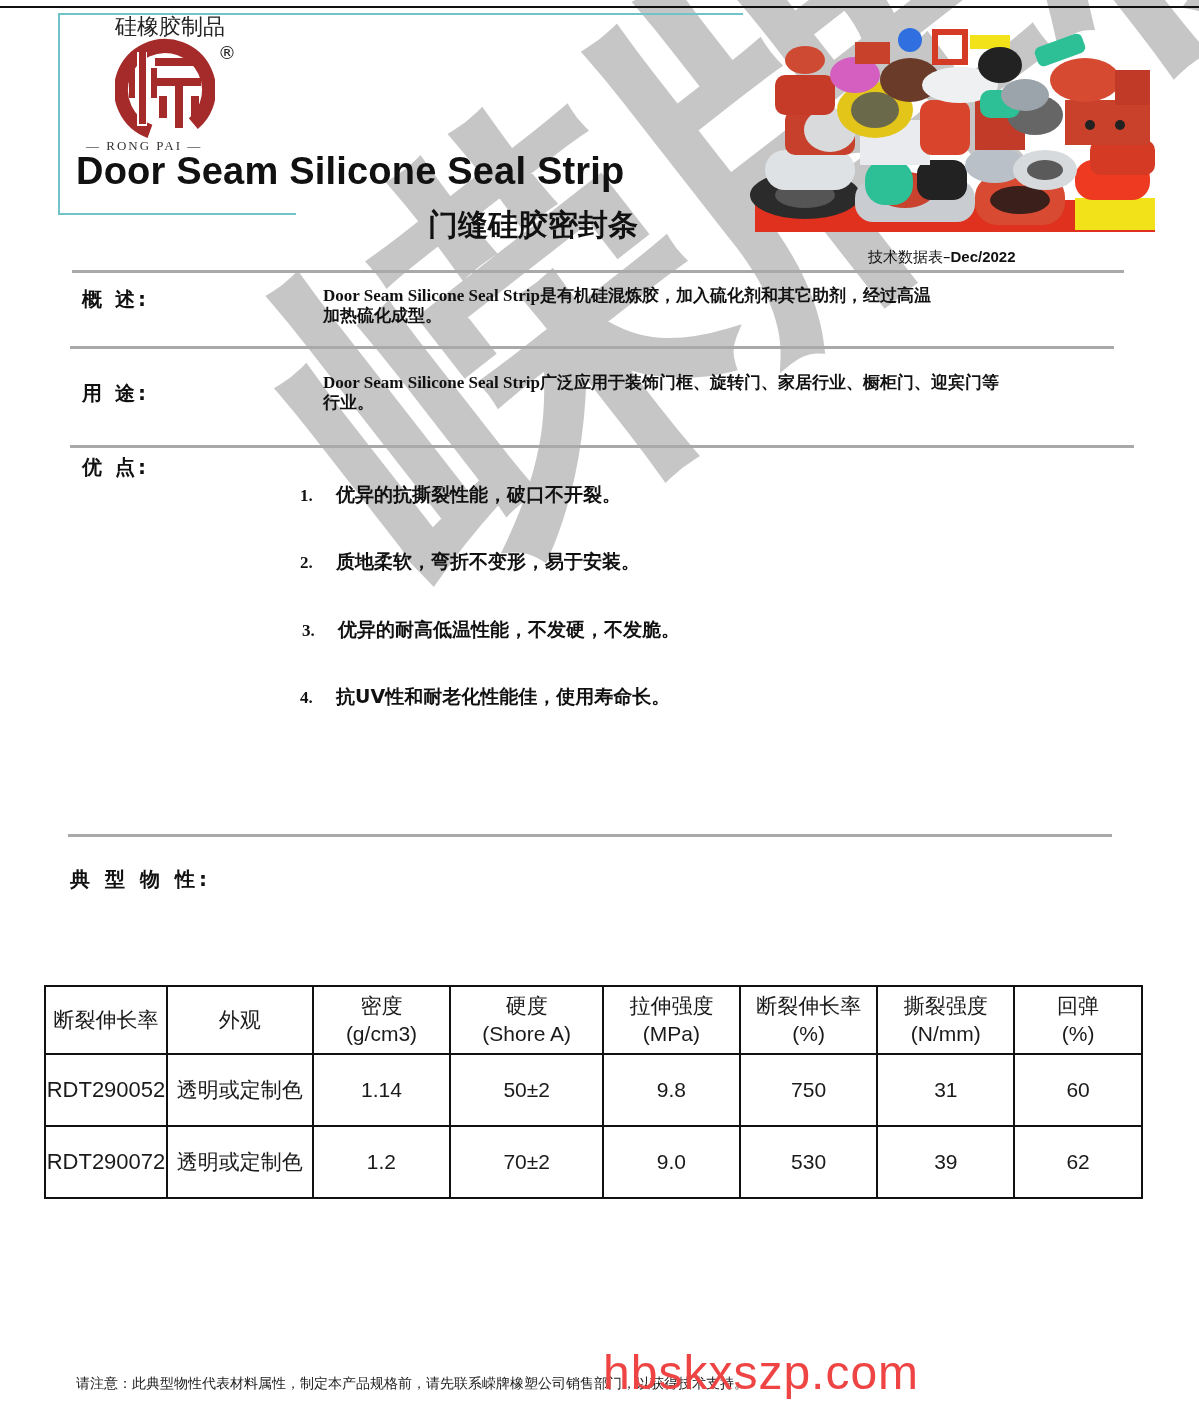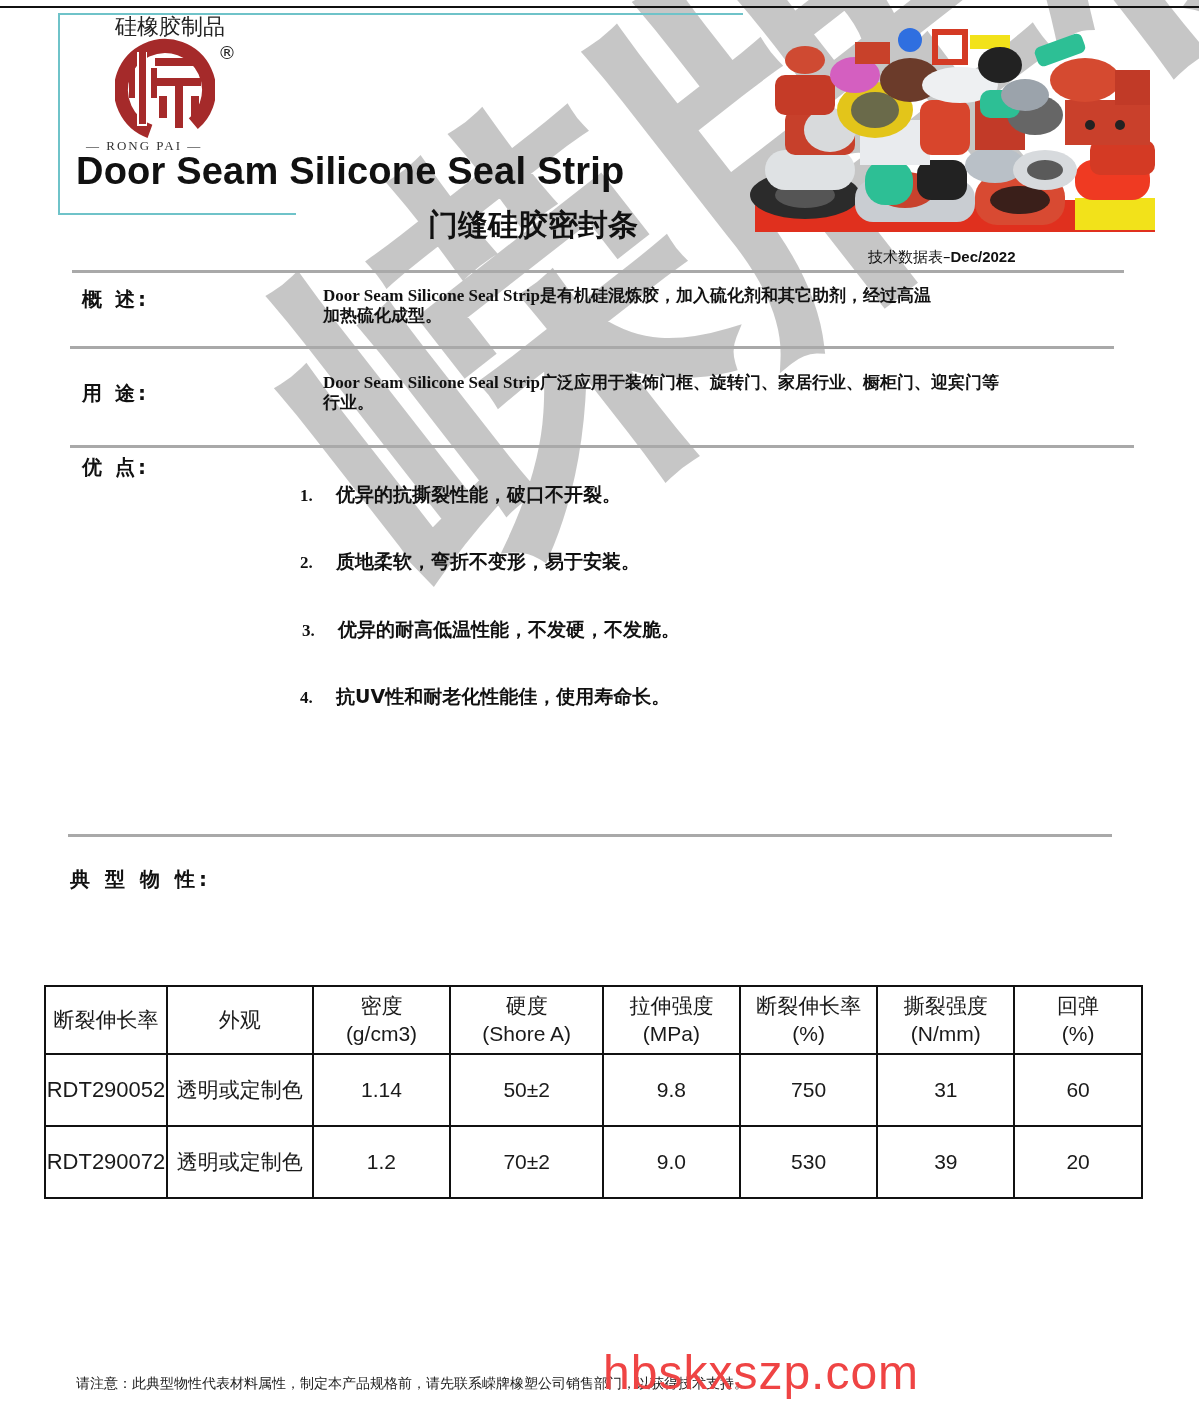--- a/index.html
+++ b/index.html
@@ -187,19 +187,19 @@
     <td>60</td>
   </tr>
   <tr class="row">
     <td class="first">RDT290072</td>
     <td>透明或定制色</td>
     <td>1.2</td>
     <td>70±2</td>
     <td>9.0</td>
     <td>530</td>
     <td>39</td>
-    <td>20</td>
+    <td>62</td>
   </tr>
 </tbody>
   </table>
 
 <div class="abs note">请注意：此典型物性代表材料属性，制定本产品规格前，请先联系嵘牌橡塑公司销售部门，以获得技术支持。</div>
 <div class="abs site">hbskxszp.com</div>
 
 </body></html>

